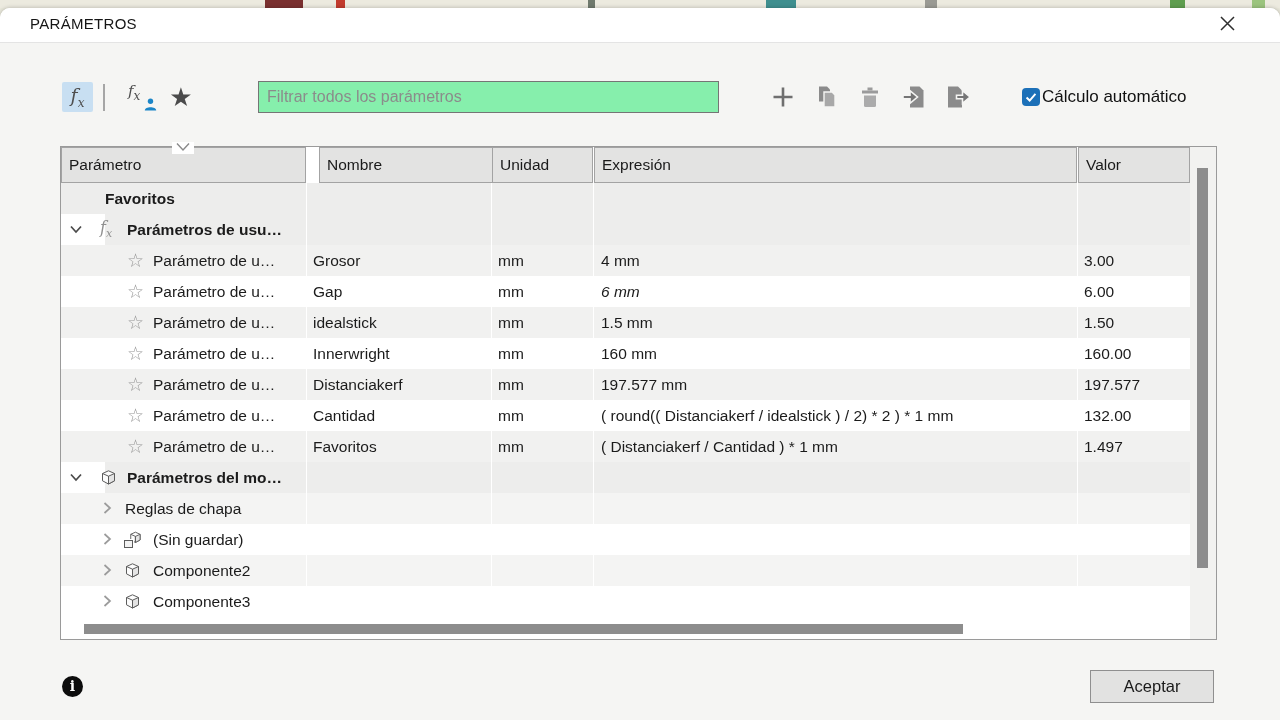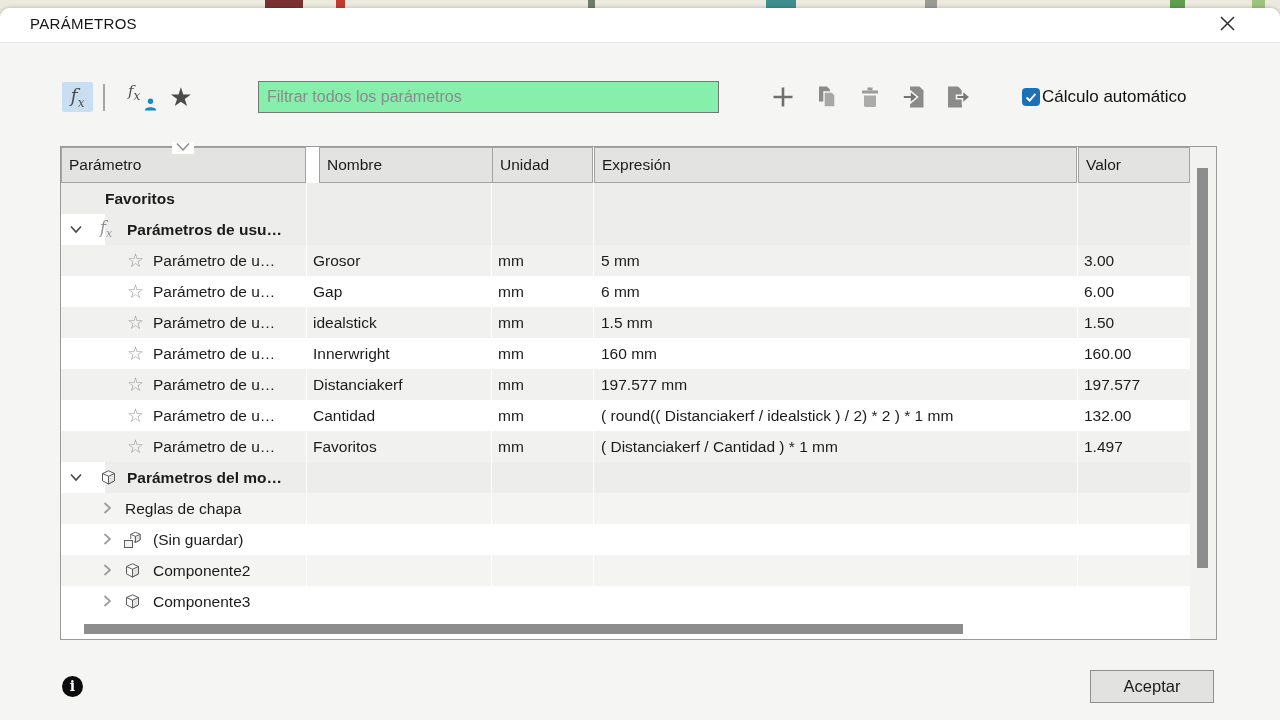--- a/index.html
+++ b/index.html
@@ -175,29 +175,29 @@
                 <polyline points="4,6.5 9,12 14,6.5" fill="none" stroke="#4a4a4a" stroke-width="1.7"></polyline>
               </svg></span>
             <span style="position: absolute; left: 39px; top: 4px;"><span class="fx-sm"><i>f</i><sub>x</sub></span></span>
             <span class="c bold" style="left: 66px;">Parámetros de usu…</span>
           </div>
           <div class="row sh-gray" style="top: 62px;">
             <span class="c" style="left: 66px;"><span class="star-o">☆</span></span>
             <span class="c" style="left: 92px;">Parámetro de u…</span>
             <span class="c" style="left: 252px;">Grosor</span>
             <span class="c" style="left: 437px;">mm</span>
-            <span class="c" style="left: 540px;">5 mm</span>
+            <span class="c" style="left: 540px;">4 mm</span>
             <span class="c" style="left: 1023px;">3.00</span>
           </div>
           <div class="row sh-white" style="top: 93px;">
             <span class="c" style="left: 66px;"><span class="star-o">☆</span></span>
             <span class="c" style="left: 92px;">Parámetro de u…</span>
             <span class="c" style="left: 252px;">Gap</span>
             <span class="c" style="left: 437px;">mm</span>
-            <span class="c" style="left: 540px;">6 mm</span>
+            <span class="c" style="left: 540px; font-style: italic;">6 mm</span>
             <span class="c" style="left: 1023px;">6.00</span>
           </div>
           <div class="row sh-gray" style="top: 124px;">
             <span class="c" style="left: 66px;"><span class="star-o">☆</span></span>
             <span class="c" style="left: 92px;">Parámetro de u…</span>
             <span class="c" style="left: 252px;">idealstick</span>
             <span class="c" style="left: 437px;">mm</span>
             <span class="c" style="left: 540px;">1.5 mm</span>
             <span class="c" style="left: 1023px;">1.50</span>
           </div>

